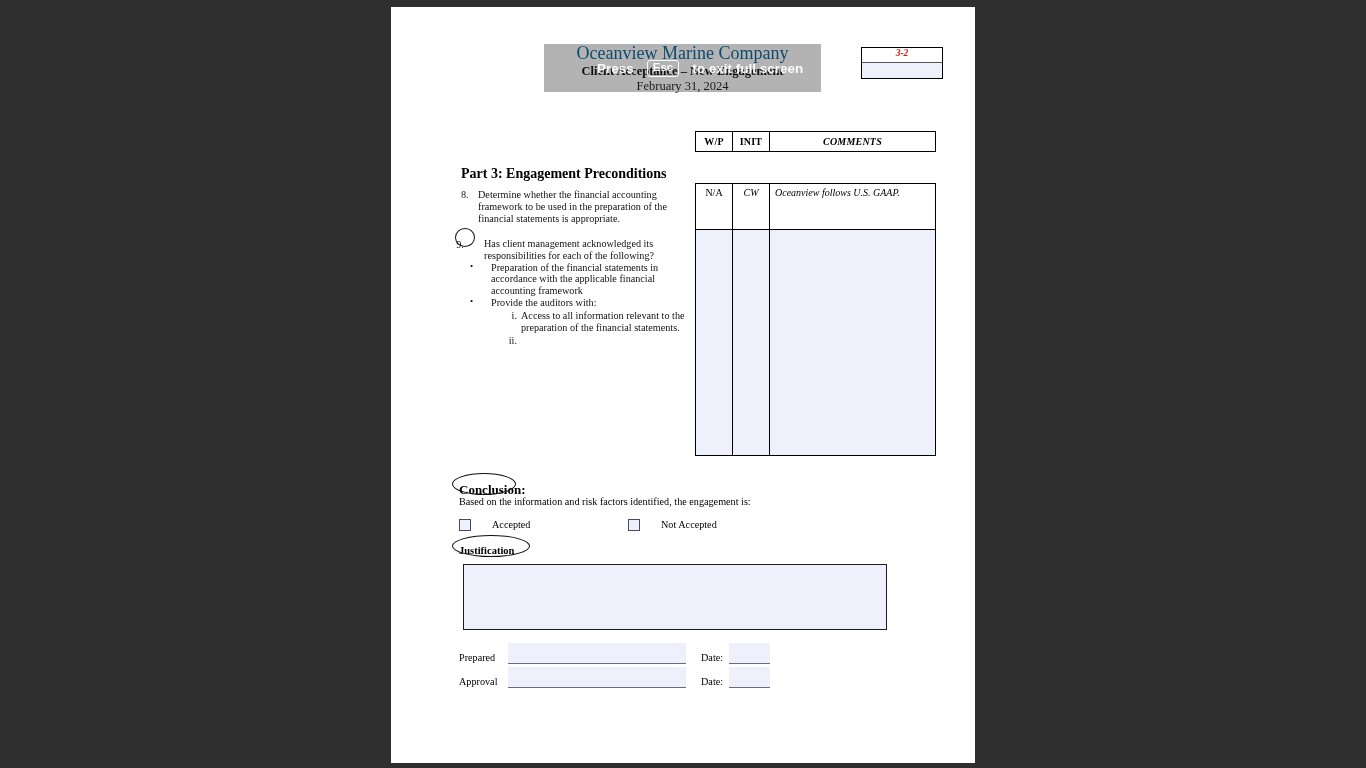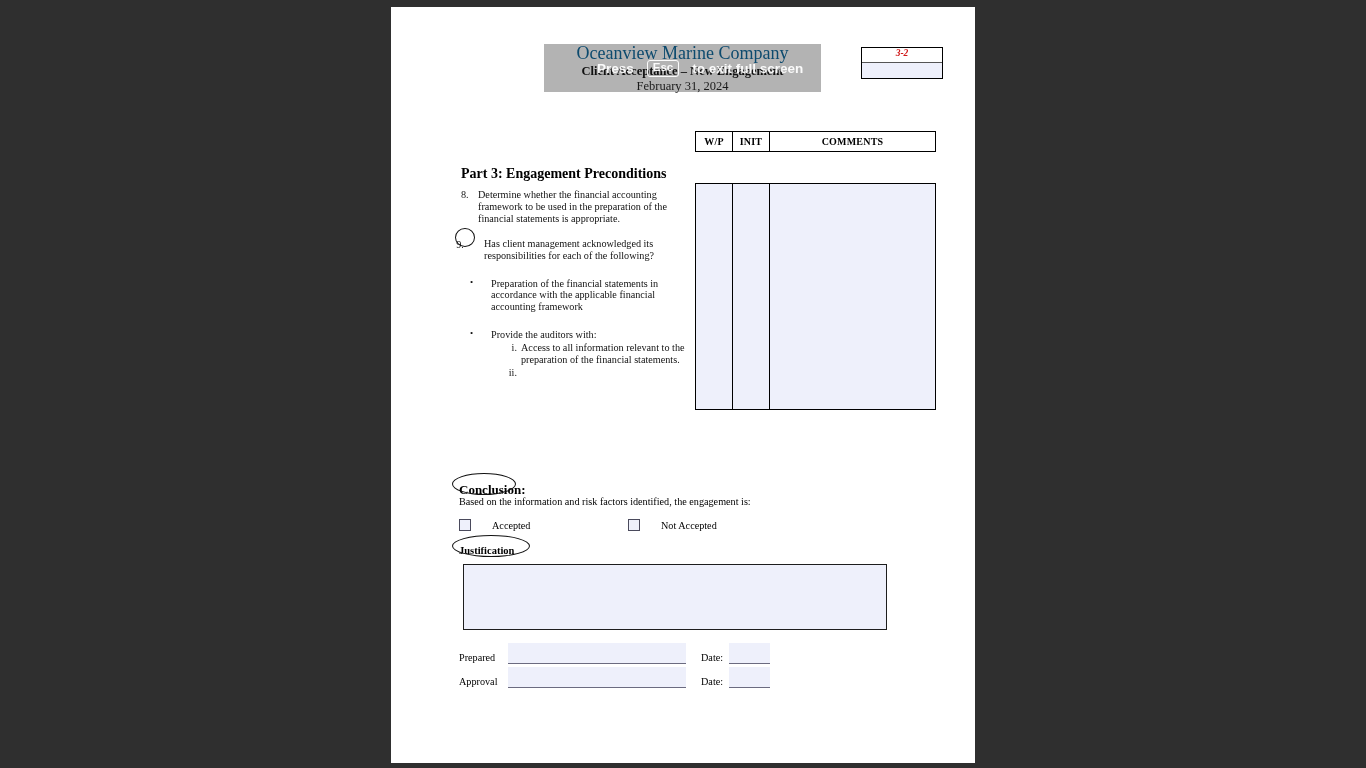--- a/index.html
+++ b/index.html
@@ -97,21 +97,21 @@
     height: 20px;
     font-size: 10px;
     font-weight: bold;
     font-family: "Liberation Serif", serif;
     text-align: center;
     vertical-align: middle;
     letter-spacing: .2px;
   }
   .col-wp   { width: 37px; }
   .col-init { width: 37px; }
-  .col-com  { width: 166px; }
+  .col-com  { width: 166px; font-style: italic; }
 
   #wp-body { position: absolute; left: 304px; top: 176px; width: 240px; }
   #wp-body table {
     width: 240px;
     border-collapse: collapse;
     table-layout: fixed;
   }
   #wp-body td {
     border: 1.2px solid #000;
     box-sizing: border-box;
@@ -157,21 +157,21 @@
   }
   #circle-9 { left: 455px; top: 228px; width: 18px; height: 17px; }
 
   ul.bullets {
     list-style: none;
     margin: 0;
     padding: 0 0 0 19px;
   }
   ul.bullets > li {
     position: relative;
-    margin-top: 16px;
+    margin-top: 0;
     padding-left: 21px;
   }
   ul.bullets > li::before {
     content: "\2022";
     position: absolute;
     left: 0;
     top: -1px;
     font-size: 9px;
   }
   ol.romans {
@@ -211,21 +211,21 @@
     font-size: 10.2px;
   }
 
   #checkbox-row {
     position: absolute;
     left: 68px;
     top: 512px;
     width: 330px;
     font-size: 10.2px;
   }
-  .cb-wrap { position: absolute; display: flex; align-items: center; }
+  .cb-wrap { position: absolute; display: flex; align-items: flex-start; }
   .cb-accepted { left: 0; }
   .cb-not { left: 169px; }
   .cb-box {
     width: 12px;
     height: 12px;
     background: #eef0fb;
     border: 1.2px solid #4a4a5c;
     box-sizing: border-box;
     margin-right: 21px;
   }
@@ -370,20 +370,25 @@
           <th class="col-wp">W/P</th>
           <th class="col-init">INIT</th>
           <th class="col-com">COMMENTS</th>
         </tr>
       </thead>
     </table>
 
     <div id="wp-body">
       <table>
         <tbody>
+          <tr class="row8">
+            <td class="col-wp cell-center">N/A</td>
+            <td class="col-init cell-init">CW</td>
+            <td class="col-com">Oceanview follows U.S. GAAP.</td>
+          </tr>
           <tr class="row9">
             <td class="col-wp cell-center"></td>
             <td class="col-init cell-init"></td>
             <td class="col-com"></td>
           </tr>
         </tbody>
       </table>
     </div>
 
     <div id="conclusion-label">Conclusion:</div>

